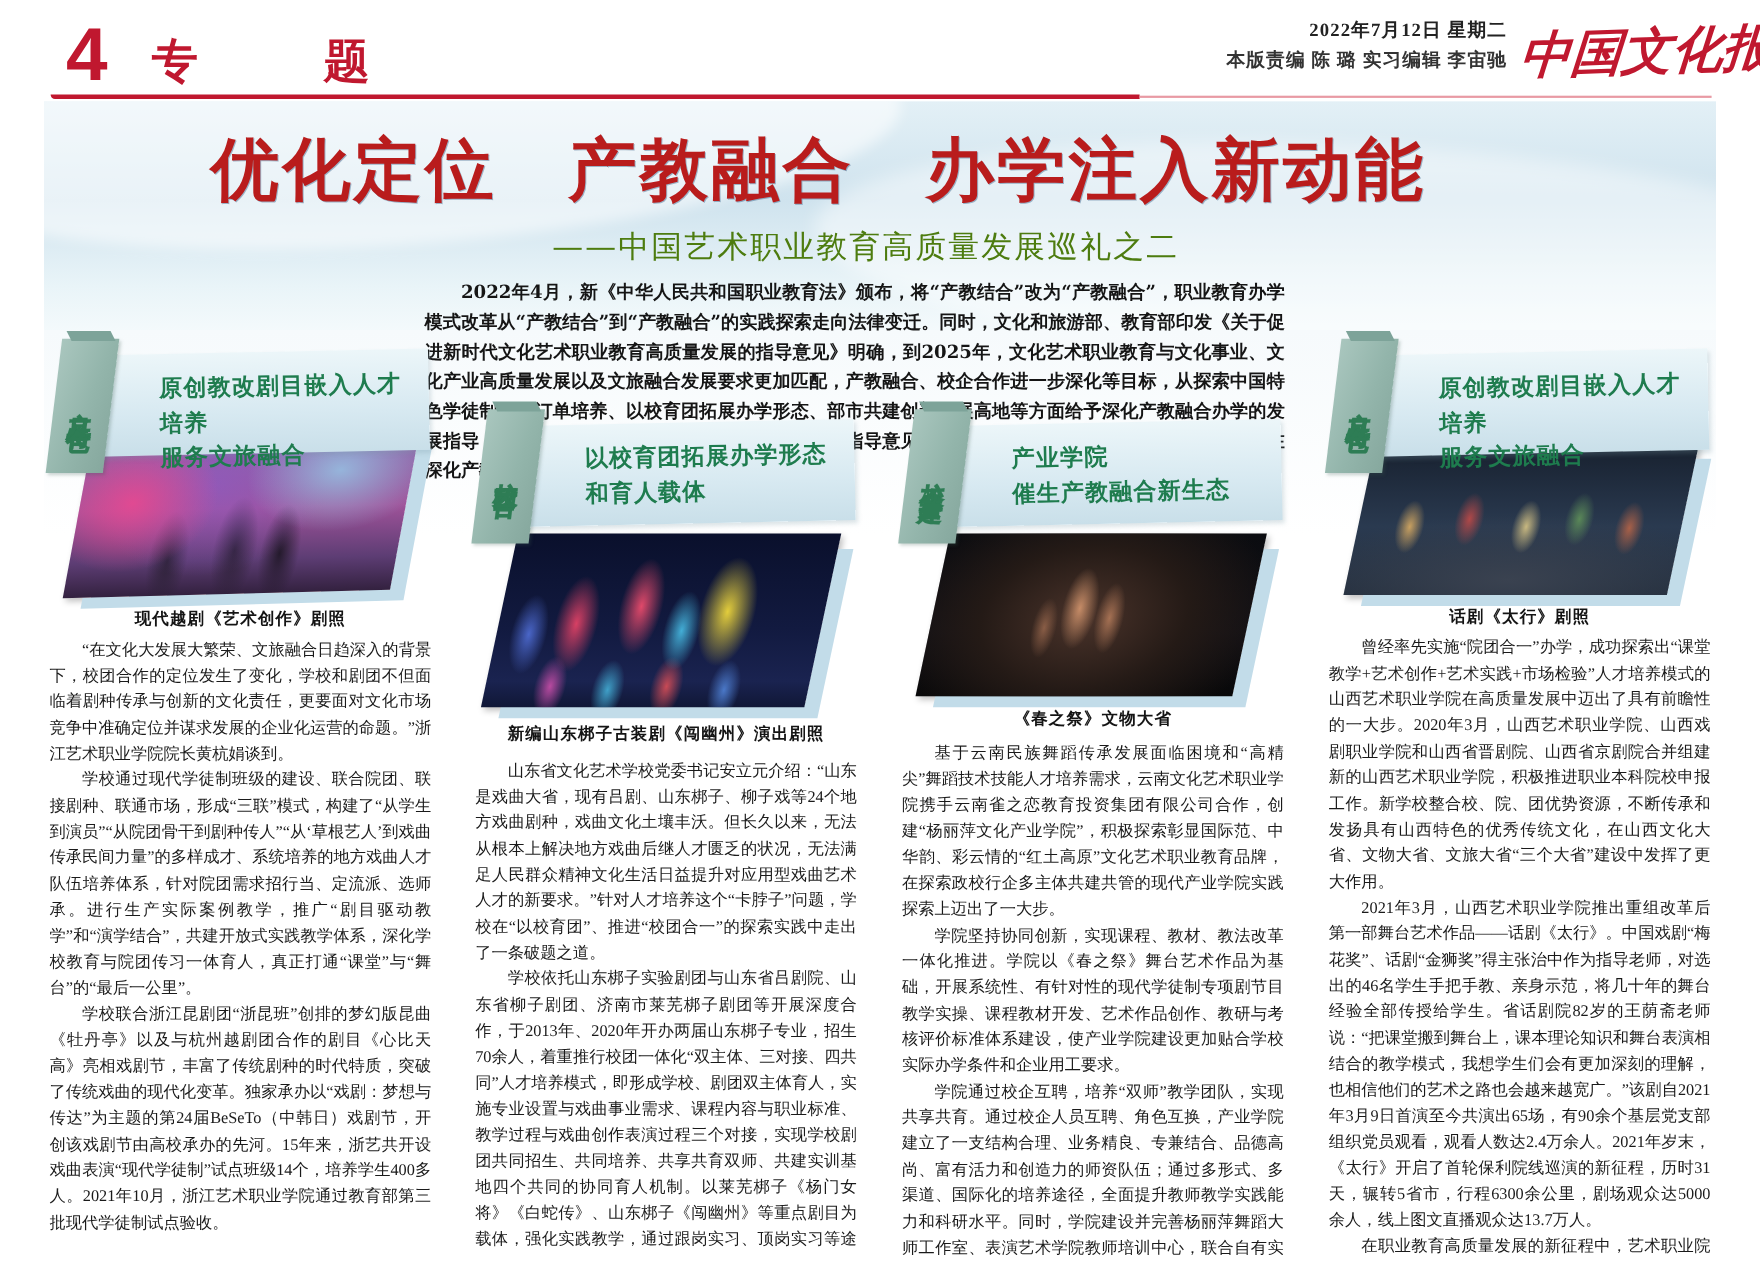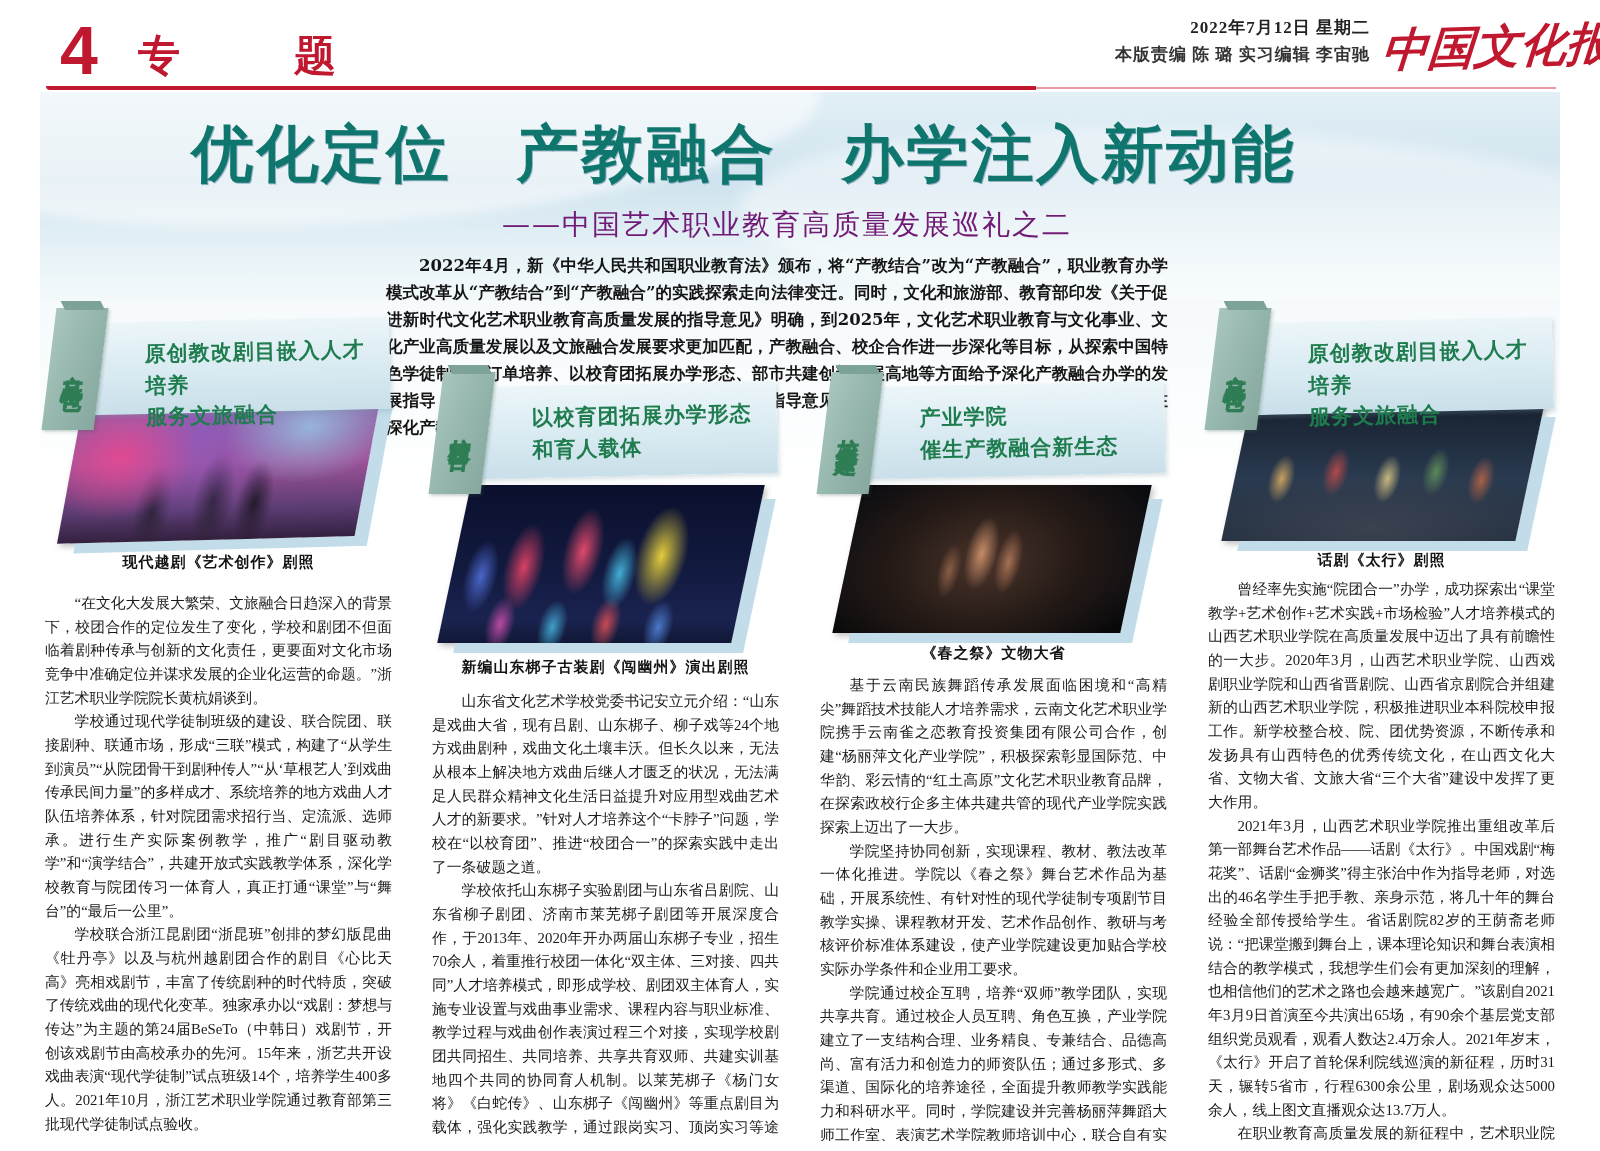--- a/index.html
+++ b/index.html
@@ -29,24 +29,24 @@
           background:linear-gradient(180deg,#e3f0f6 0%,#cfe3ee 40%,#e9f4f8 75%,#f8fcfd 100%);
           overflow:hidden; }
   .band .wave1 { position:absolute; left:-120px; top:-60px; width:900px; height:190px; background:#ffffff;
           opacity:.55; border-radius:50%; transform:rotate(-4deg); filter:blur(6px); }
   .band .wave2 { position:absolute; right:-180px; top:40px; width:1000px; height:200px; background:#ffffff;
           opacity:.45; border-radius:50%; transform:rotate(3deg); filter:blur(8px); }
   .article-bg { position:absolute; left:40px; top:300px; width:1520px; height:845px;
           background:linear-gradient(180deg,#f6fafc 0%,#ffffff 22%); }
 
   .headline { position:absolute; left:40px; top:112px; width:1408px; text-align:center; z-index:6;
-          font-family:"Liberation Sans", sans-serif; font-size:62px; font-weight:900; color:#0f766e;
+          font-family:"Liberation Sans", sans-serif; font-size:62px; font-weight:900; color:#b91c1c;
           letter-spacing:3px; text-shadow:1px 1px 0 rgba(10,60,110,.35); white-space:nowrap; }
   .subtitle { position:absolute; left:40px; top:206px; width:1494px; text-align:center; z-index:6;
-          font-size:28px; color:#701a75; font-family:"DejaVu Serif", serif; letter-spacing:2px; }
+          font-size:28px; color:#4d7c0f; font-family:"DejaVu Serif", serif; letter-spacing:2px; }
   .intro { position:absolute; left:386px; top:252px; width:782px; z-index:6;
           font-size:16.5px; font-weight:700; line-height:1.64; color:#151515;
           text-align:justify; text-indent:2em; font-family:"DejaVu Serif", serif; }
 
   
   .col { position:absolute; width:347px; z-index:7; }
   .col-1, .col-4 { top:308px; height:837px; }
   .col-2, .col-3 { top:372px; height:773px; }
   .col-1 { left:45px; } .col-2 { left:432px; } .col-3 { left:820px; } .col-4 { left:1208px; }
 
@@ -111,21 +111,21 @@
 
   .caption { position:absolute; left:0; right:0; text-align:center;
           font-family:"DejaVu Serif", serif; font-size:15px; font-weight:700; color:#141414;
           letter-spacing:1px; }
   .col-1 .caption { top:245px; } .col-2 .caption { top:286px; }
   .col-3 .caption { top:272px; } .col-4 .caption { top:243px; }
 
   
   .body-text { position:absolute; left:0; right:0; bottom:4px; overflow:hidden;
           font-size:14.8px; line-height:1.6; color:#1a1a1a; text-align:justify; }
-  .col-1 .body-text { top:272px;margin-top:12px; } .col-2 .body-text { top:318px; }
+  .col-1 .body-text { top:272px; } .col-2 .body-text { top:318px; }
   .col-3 .body-text { top:302px; } .col-4 .body-text { top:270px; }
   .body-text p { text-indent:2em; }
 </style>
 </head>
 <body>
 
 <div class="page">
 
   <div class="masthead">
     <div class="page-num">4</div>

